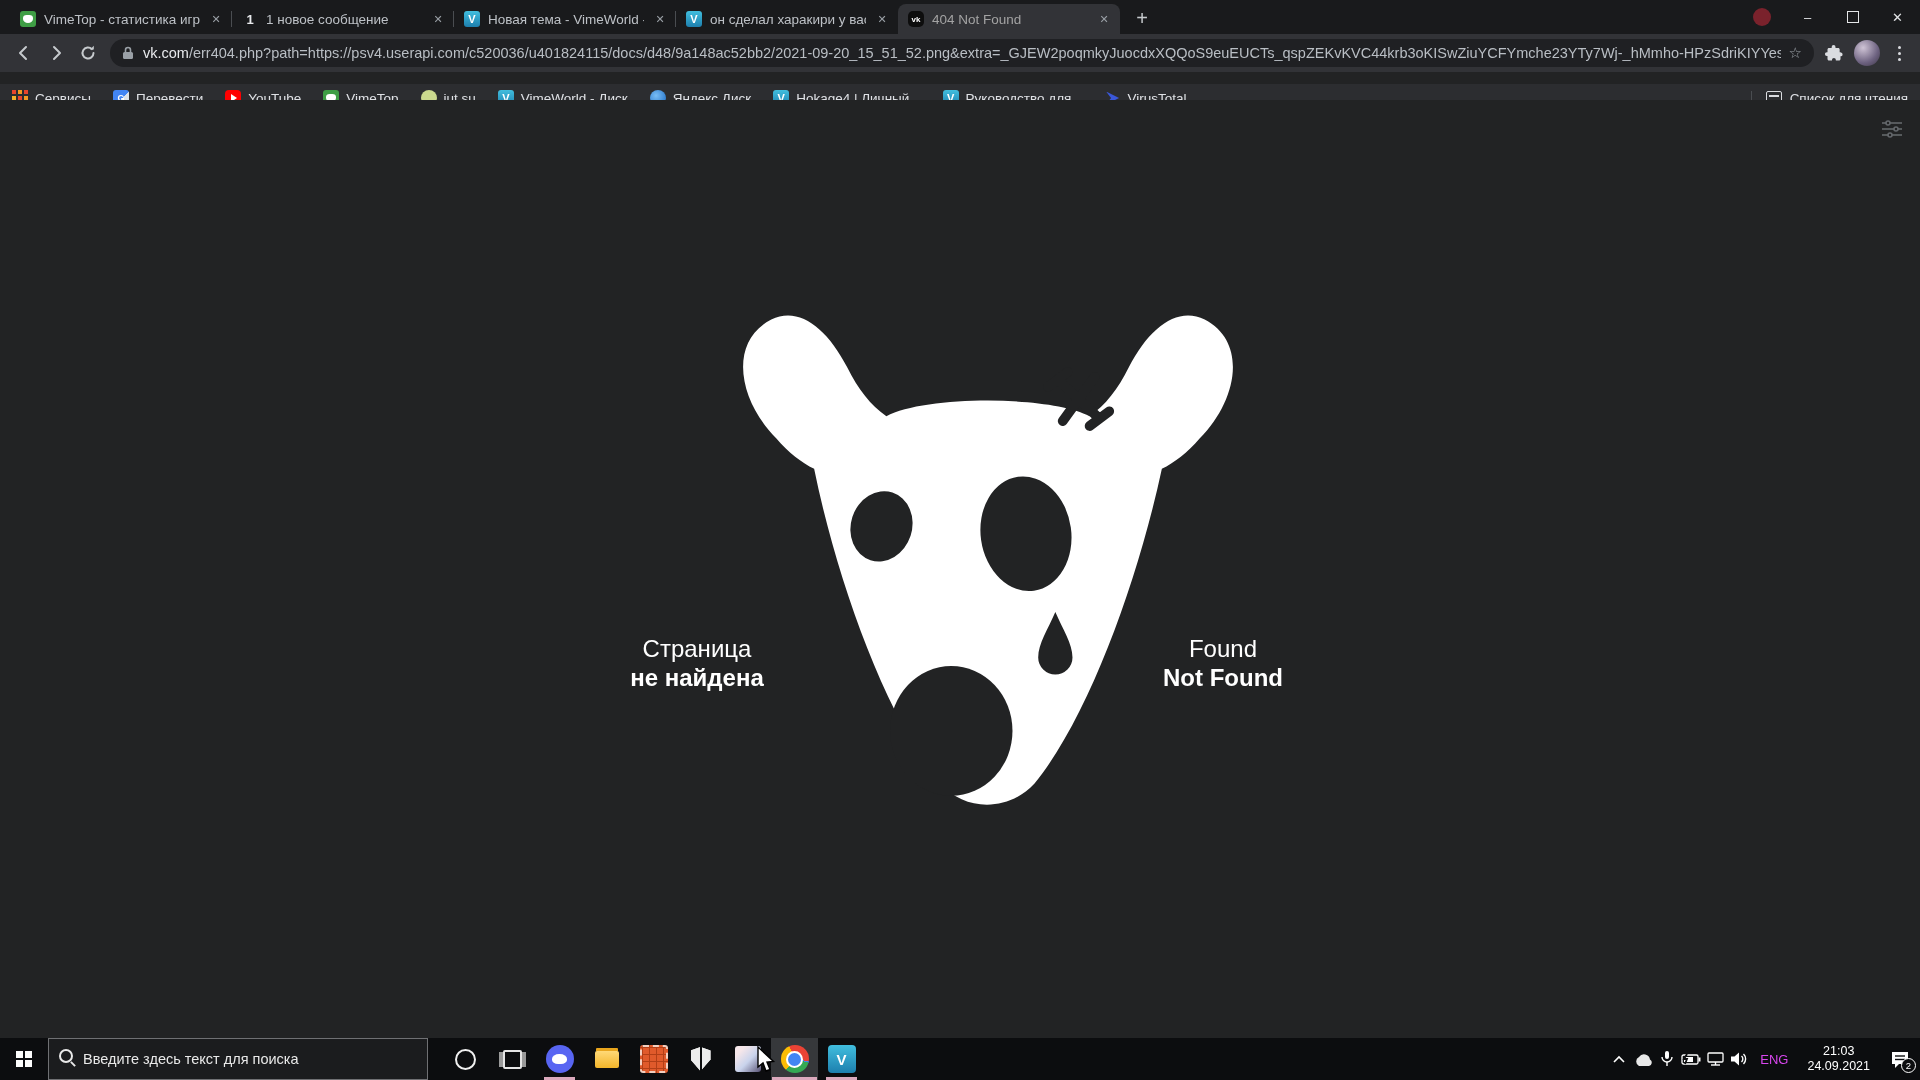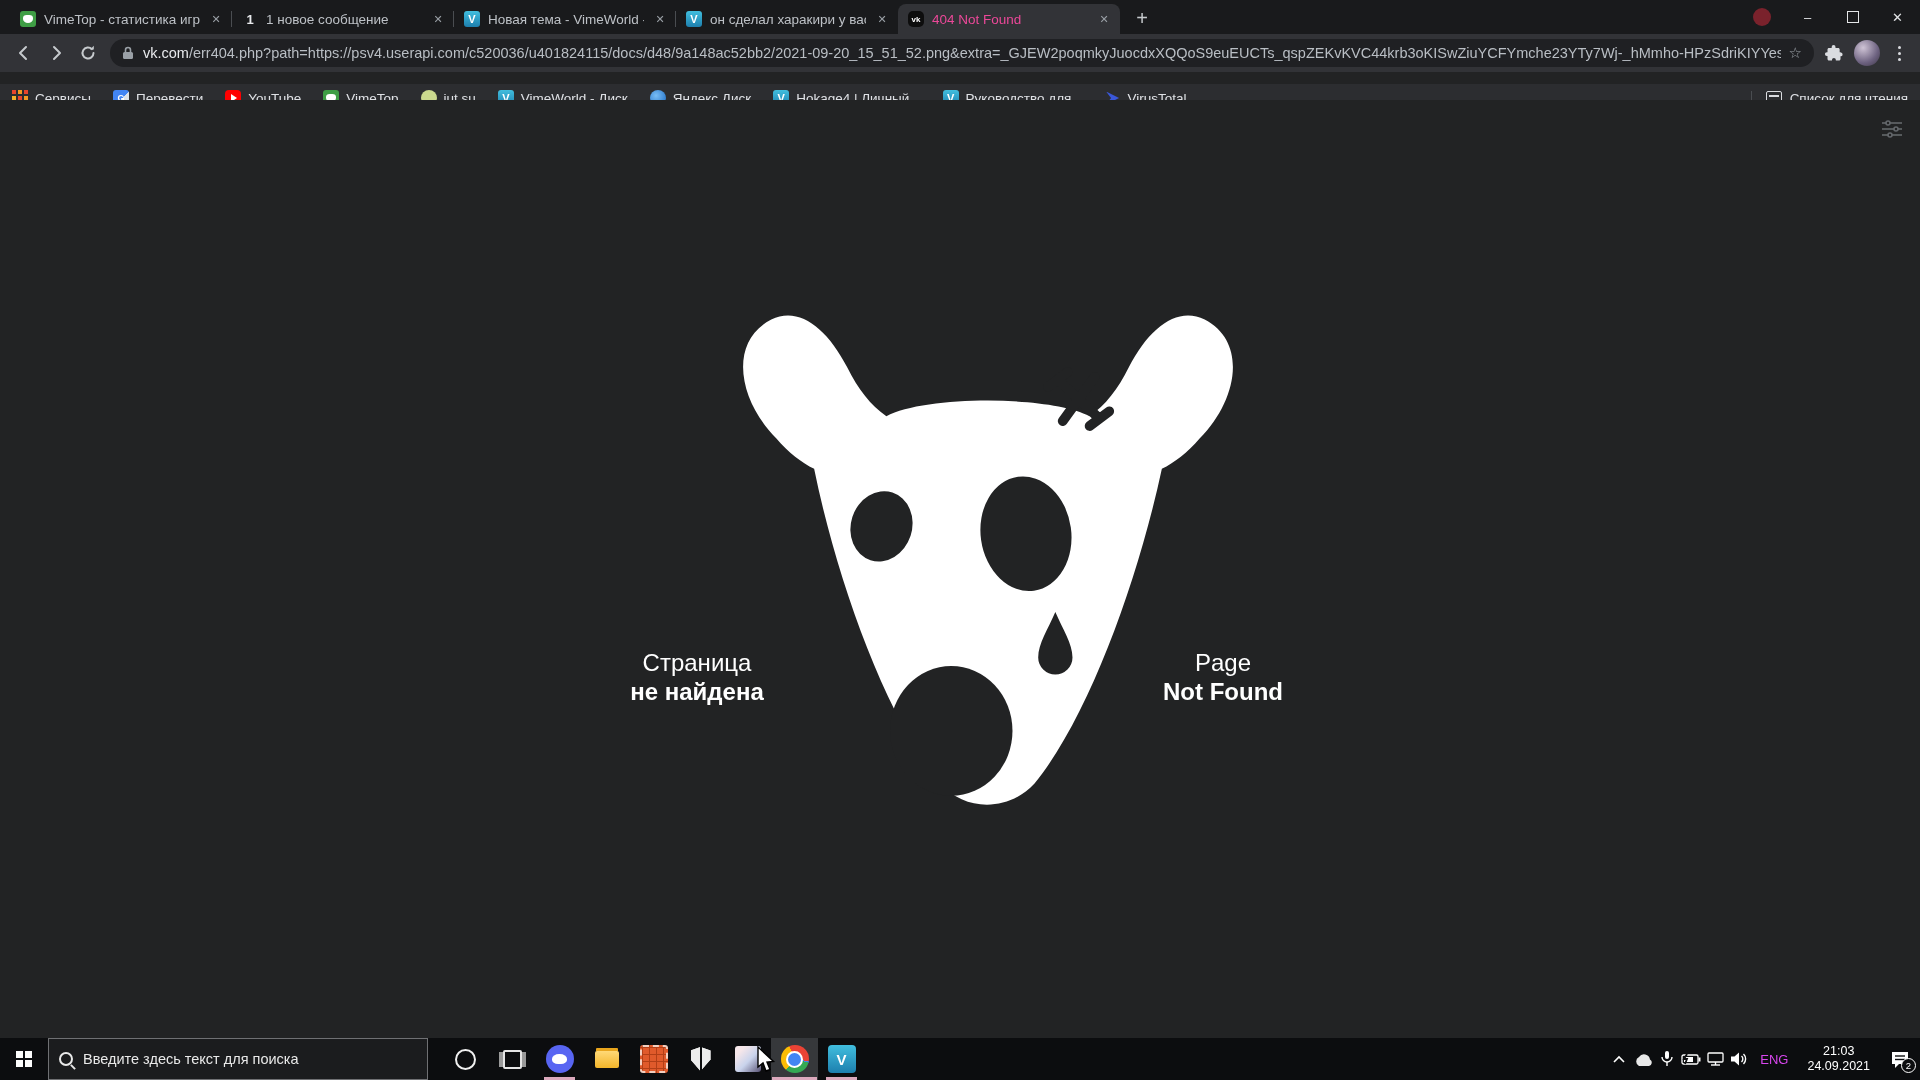--- a/index.html
+++ b/index.html
@@ -5,21 +5,21 @@
   * { margin:0; padding:0; box-sizing:border-box; }
   html,body { width:1920px; height:1080px; overflow:hidden; background:#000; }
   body { font-family:"Liberation Sans", sans-serif; }
   .screen { position:relative; width:1920px; height:1080px; background:#222324; overflow:hidden; }
 
   
   .tabstrip { position:absolute; top:0; left:0; width:1920px; height:34px; background:#191a1c; display:flex; align-items:flex-end; }
   .tabs { display:flex; align-items:flex-end; padding-left:10px; }
   .tab { width:222px; height:30px; display:flex; align-items:center; gap:8px; padding:0 8px 0 10px; color:#bdc1c6; font-size:13.5px; border-radius:8px 8px 0 0; position:relative; cursor:default; }
   .tab:not(.active):not(:first-child)::before { content:""; position:absolute; left:-1px; top:7px; height:16px; width:1px; background:#4a4d51; }
-  .tab.active { background:#323337; color:#ec4899;justify-content:space-between; }
+  .tab.active { background:#323337; color:#a3a3a3;justify-content:space-between; }
   .tab-title { flex:1; white-space:nowrap; overflow:hidden; }
   .tab-close { width:16px; height:16px; border-radius:50%; flex:none; display:flex; align-items:center; justify-content:center; font-size:11px; color:#9aa0a6; }
   .tab-close::before { content:"\2715"; }
   .fav { width:16px; height:16px; flex:none; display:flex; align-items:center; justify-content:center; border-radius:3px; font-weight:bold; color:#fff; position:relative; overflow:hidden; }
   .fav.vimetop { background:#3f9e45; }
   .fav.vimetop::before { content:""; width:10px; height:8px; background:#fff; border-radius:45% 45% 60% 60%; }
   .fav.one { color:#e8eaed; font-size:13px; }
   .fav.one::before { content:"1"; }
   .fav.vimeworld { background:linear-gradient(180deg,#41bede,#1d7fae); font-size:11px; }
   .fav.vimeworld::before { content:"V"; }
@@ -65,30 +65,30 @@
   .bm-ico.vimeworld::before { content:"V"; }
   .bm-ico.yandex-disk { background:radial-gradient(circle at 38% 35%, #79bdf5, #1567c2); border-radius:50%; }
   .bm-ico.virustotal::before { content:""; width:13px; height:13px; background:#3a57d8; clip-path:polygon(0 0, 100% 50%, 0 100%, 38% 50%); }
   .reading-list { margin-left:auto; display:flex; align-items:center; gap:8px; color:#dfe1e5; font-size:13.5px; padding-left:14px; border-left:1px solid #4a4d51; }
   .rl-ico { width:16px; height:14px; border:1.5px solid #dadce0; border-radius:2px; background:repeating-linear-gradient(180deg, transparent 0 2px, #dadce0 2px 3.5px, transparent 3.5px 5px); background-size:10px 11px; background-position:2px 1px; background-repeat:no-repeat; }
 
   
   .page { position:absolute; top:100px; left:0; width:1920px; height:938px; background:#222324; }
   .page-tune { position:absolute; top:20px; right:18px; opacity:.55; }
   .dog { position:absolute; left:737px; top:206px; width:502px; height:502px; }
-  .msg { position:absolute; text-align:center; color:#fff; font-size:24px; line-height:29px; top:548px; }
+  .msg { position:absolute; text-align:center; color:#fff; font-size:24px; line-height:29px; top:534px; }
   .msg b { display:block; }
   .msg.ru { left:697px; transform:translateX(-50%); }
   .msg.en { left:1223px; transform:translateX(-50%); }
 
   
   .taskbar { position:absolute; top:1038px; left:0; width:1920px; height:42px; background:#0c0d0f; display:flex; align-items:center; }
   .start { width:48px; height:42px; display:flex; align-items:center; justify-content:center; flex:none; }
   .start::before { content:""; width:7px; height:7px; background:#fdfdfd; box-shadow:9px 0 #fdfdfd, 0 9px #fdfdfd, 9px 9px #fdfdfd; margin:-9px 0 0 -9px; }
-  .tb-search { width:380px; height:42px; background:#1b1c1e; border:1px solid #6f7073; display:flex; align-items:center; padding:10px 10px; gap:10px; flex:none; }
+  .tb-search { width:380px; height:42px; background:#1b1c1e; border:1px solid #6f7073; display:flex; padding:10px 10px; gap:10px; flex:none; }
   .tb-search input { background:transparent; border:none; outline:none; color:#e9e9e9; font-size:14.5px; width:100%; font-family:"Liberation Sans", sans-serif; }
   .tb-search input::placeholder { color:#e9e9e9; opacity:1; }
   .mag { width:14px; height:14px; border:2px solid #e9e9e9; border-radius:50%; position:relative; flex:none; }
   .mag::after { content:""; position:absolute; width:2px; height:6px; background:#e9e9e9; transform:rotate(-45deg); left:11px; top:10px; }
   .app-slots { display:flex; margin-left:14px; }
   .slot { width:47px; height:42px; display:flex; align-items:center; justify-content:center; position:relative; }
   .slot.active-app { background:#36383b; }
   .slot.running::after { content:""; position:absolute; bottom:0; left:8px; right:8px; height:3px; background:#dba9bd; }
   .slot.active-app.running::after { left:1px; right:1px; }
   .app { width:28px; height:28px; display:flex; align-items:center; justify-content:center; position:relative; }
@@ -283,21 +283,21 @@
       <ellipse cx="175" cy="347" rx="50" ry="53" fill="#222324"></ellipse>
       <path fill="#222324" d="M260,250 C266,264 274,276 274,287 a14,14 0 1 1 -28,0 C246,276 254,264 260,250 Z"></path>
       <path stroke="#222324" stroke-width="8" stroke-linecap="round" fill="none" d="M262,60 L296,92 M292,58 L266,94 M254,66 L270,54 M288,98 L304,86"></path>
     </svg>
 
     <div class="msg ru">
       <span>Страница</span>
       <b>не найдена</b>
     </div>
     <div class="msg en">
-      <span>Page</span>
+      <span>Found</span>
       <b>Not Found</b>
     </div>
   </div>
 
   <div class="taskbar">
     <div class="start"></div>
     <div class="tb-search">
       <span class="mag"></span>
       <input type="text" placeholder="Введите здесь текст для поиска" style="">
     </div>

